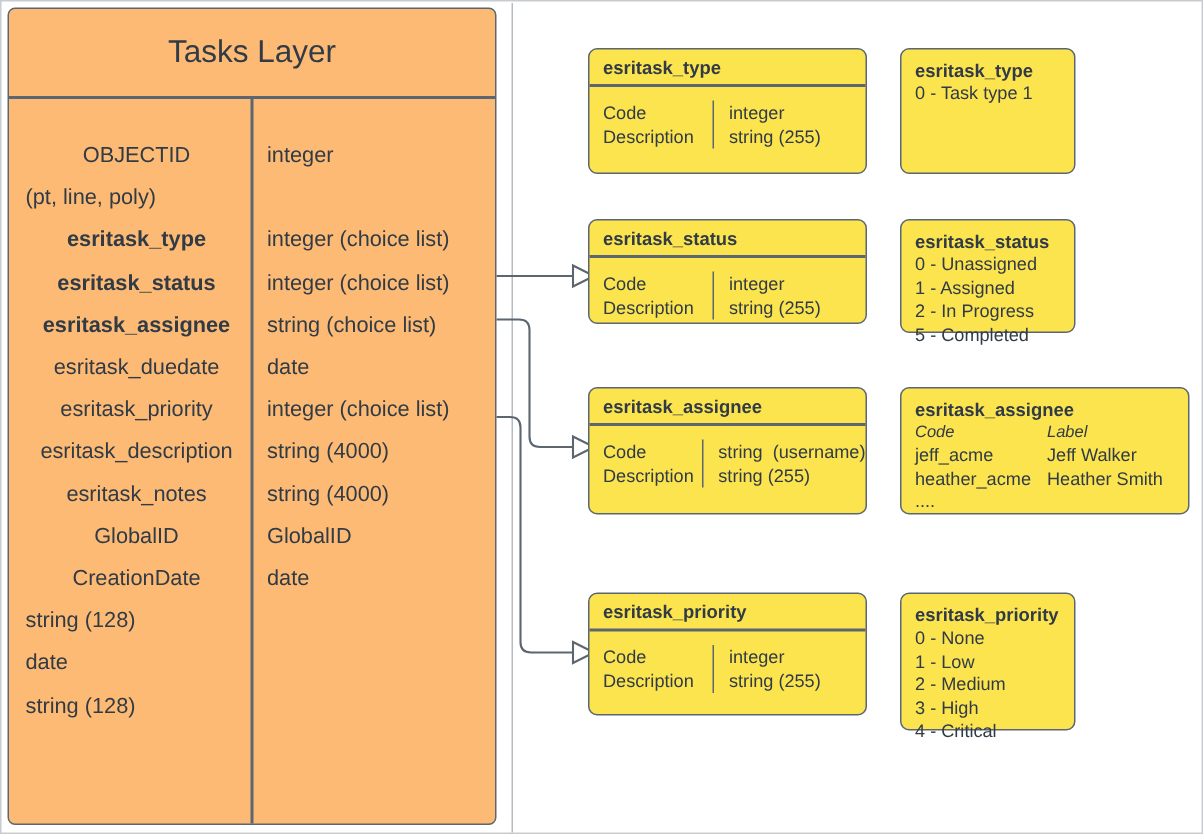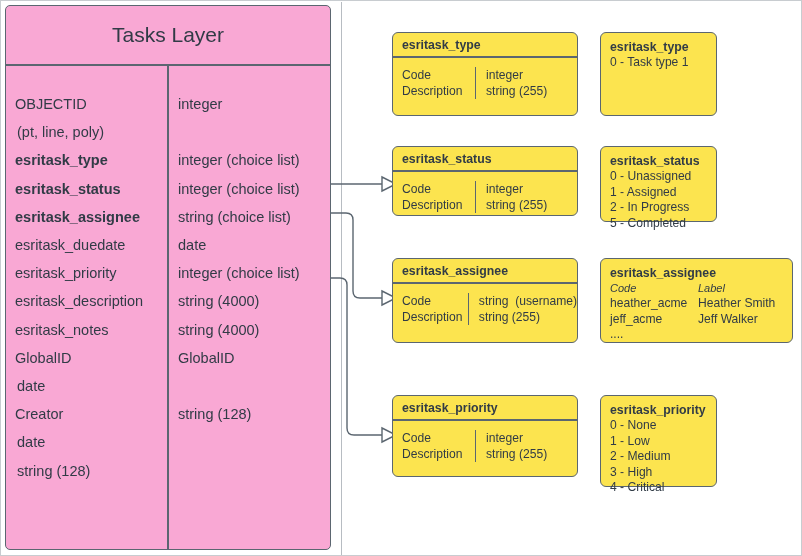--- a/index.html
+++ b/index.html
@@ -27,21 +27,21 @@
     background: #b7bcc2;
   }
 
   
   .layer-table {
     position: absolute;
     left: 4px;
     top: 4px;
     width: 326px;
     height: 545px;
-    background: #f9a8d4;
+    background: #fdba74;
     border: 1.6px solid #5b6670;
     border-radius: 5px;
     box-sizing: border-box;
   }
   .layer-title {
     position: absolute;
     left: 0;
     top: 0;
     width: 100%;
     height: 58px;
@@ -72,20 +72,21 @@
     top: 58px;
     right: 0;
     bottom: 0;
     padding-top: 26px;
     box-sizing: border-box;
   }
   .layer-row {
     display: flex;
     height: 28.2px;
     align-items: center;
+    text-align: center;
   }
   .layer-row .fname {
     width: 161px;
     padding-left: 9px;
     box-sizing: border-box;
     font-size: 14.5px;
     color: #313b46;
     white-space: nowrap;
   }
   .layer-row .ftype {
@@ -228,24 +229,24 @@
       </div>
       <div class="layer-row">
         <span class="fname">esritask_notes</span>
         <span class="ftype">string (4000)</span>
       </div>
       <div class="layer-row">
         <span class="fname">GlobalID</span>
         <span class="ftype">GlobalID</span>
       </div>
       <div class="layer-row">
+        <span class="fname">CreationDate</span>
         <span class="ftype">date</span>
       </div>
       <div class="layer-row">
-        <span class="fname">Creator</span>
         <span class="ftype">string (128)</span>
       </div>
       <div class="layer-row">
         <span class="ftype">date</span>
       </div>
       <div class="layer-row">
         <span class="ftype">string (128)</span>
       </div>
 
     </div>
@@ -340,26 +341,26 @@
     <div class="vbox-line">5 - Completed</div>
   </div>
 
   <div class="vbox" style="left:599px; top:257px; width:193px; height:85px;">
     <div class="vbox-title">esritask_assignee</div>
     <div class="vbox-hdr-row">
       <span class="vcol1">Code</span>
       <span class="vcol2">Label</span>
     </div>
     <div class="vbox-row">
+      <span class="vcol1">jeff_acme</span>
+      <span class="vcol2">Jeff Walker</span>
+    </div>
+    <div class="vbox-row">
       <span class="vcol1">heather_acme</span>
       <span class="vcol2">Heather Smith</span>
-    </div>
-    <div class="vbox-row">
-      <span class="vcol1">jeff_acme</span>
-      <span class="vcol2">Jeff Walker</span>
     </div>
     <div class="vbox-row">
       <span class="vcol1">....</span>
       <span class="vcol2"></span>
     </div>
   </div>
 
   <div class="vbox" style="left:599px; top:394px; width:117px; height:92px;">
     <div class="vbox-title">esritask_priority</div>
     <div class="vbox-line">0 - None</div>

